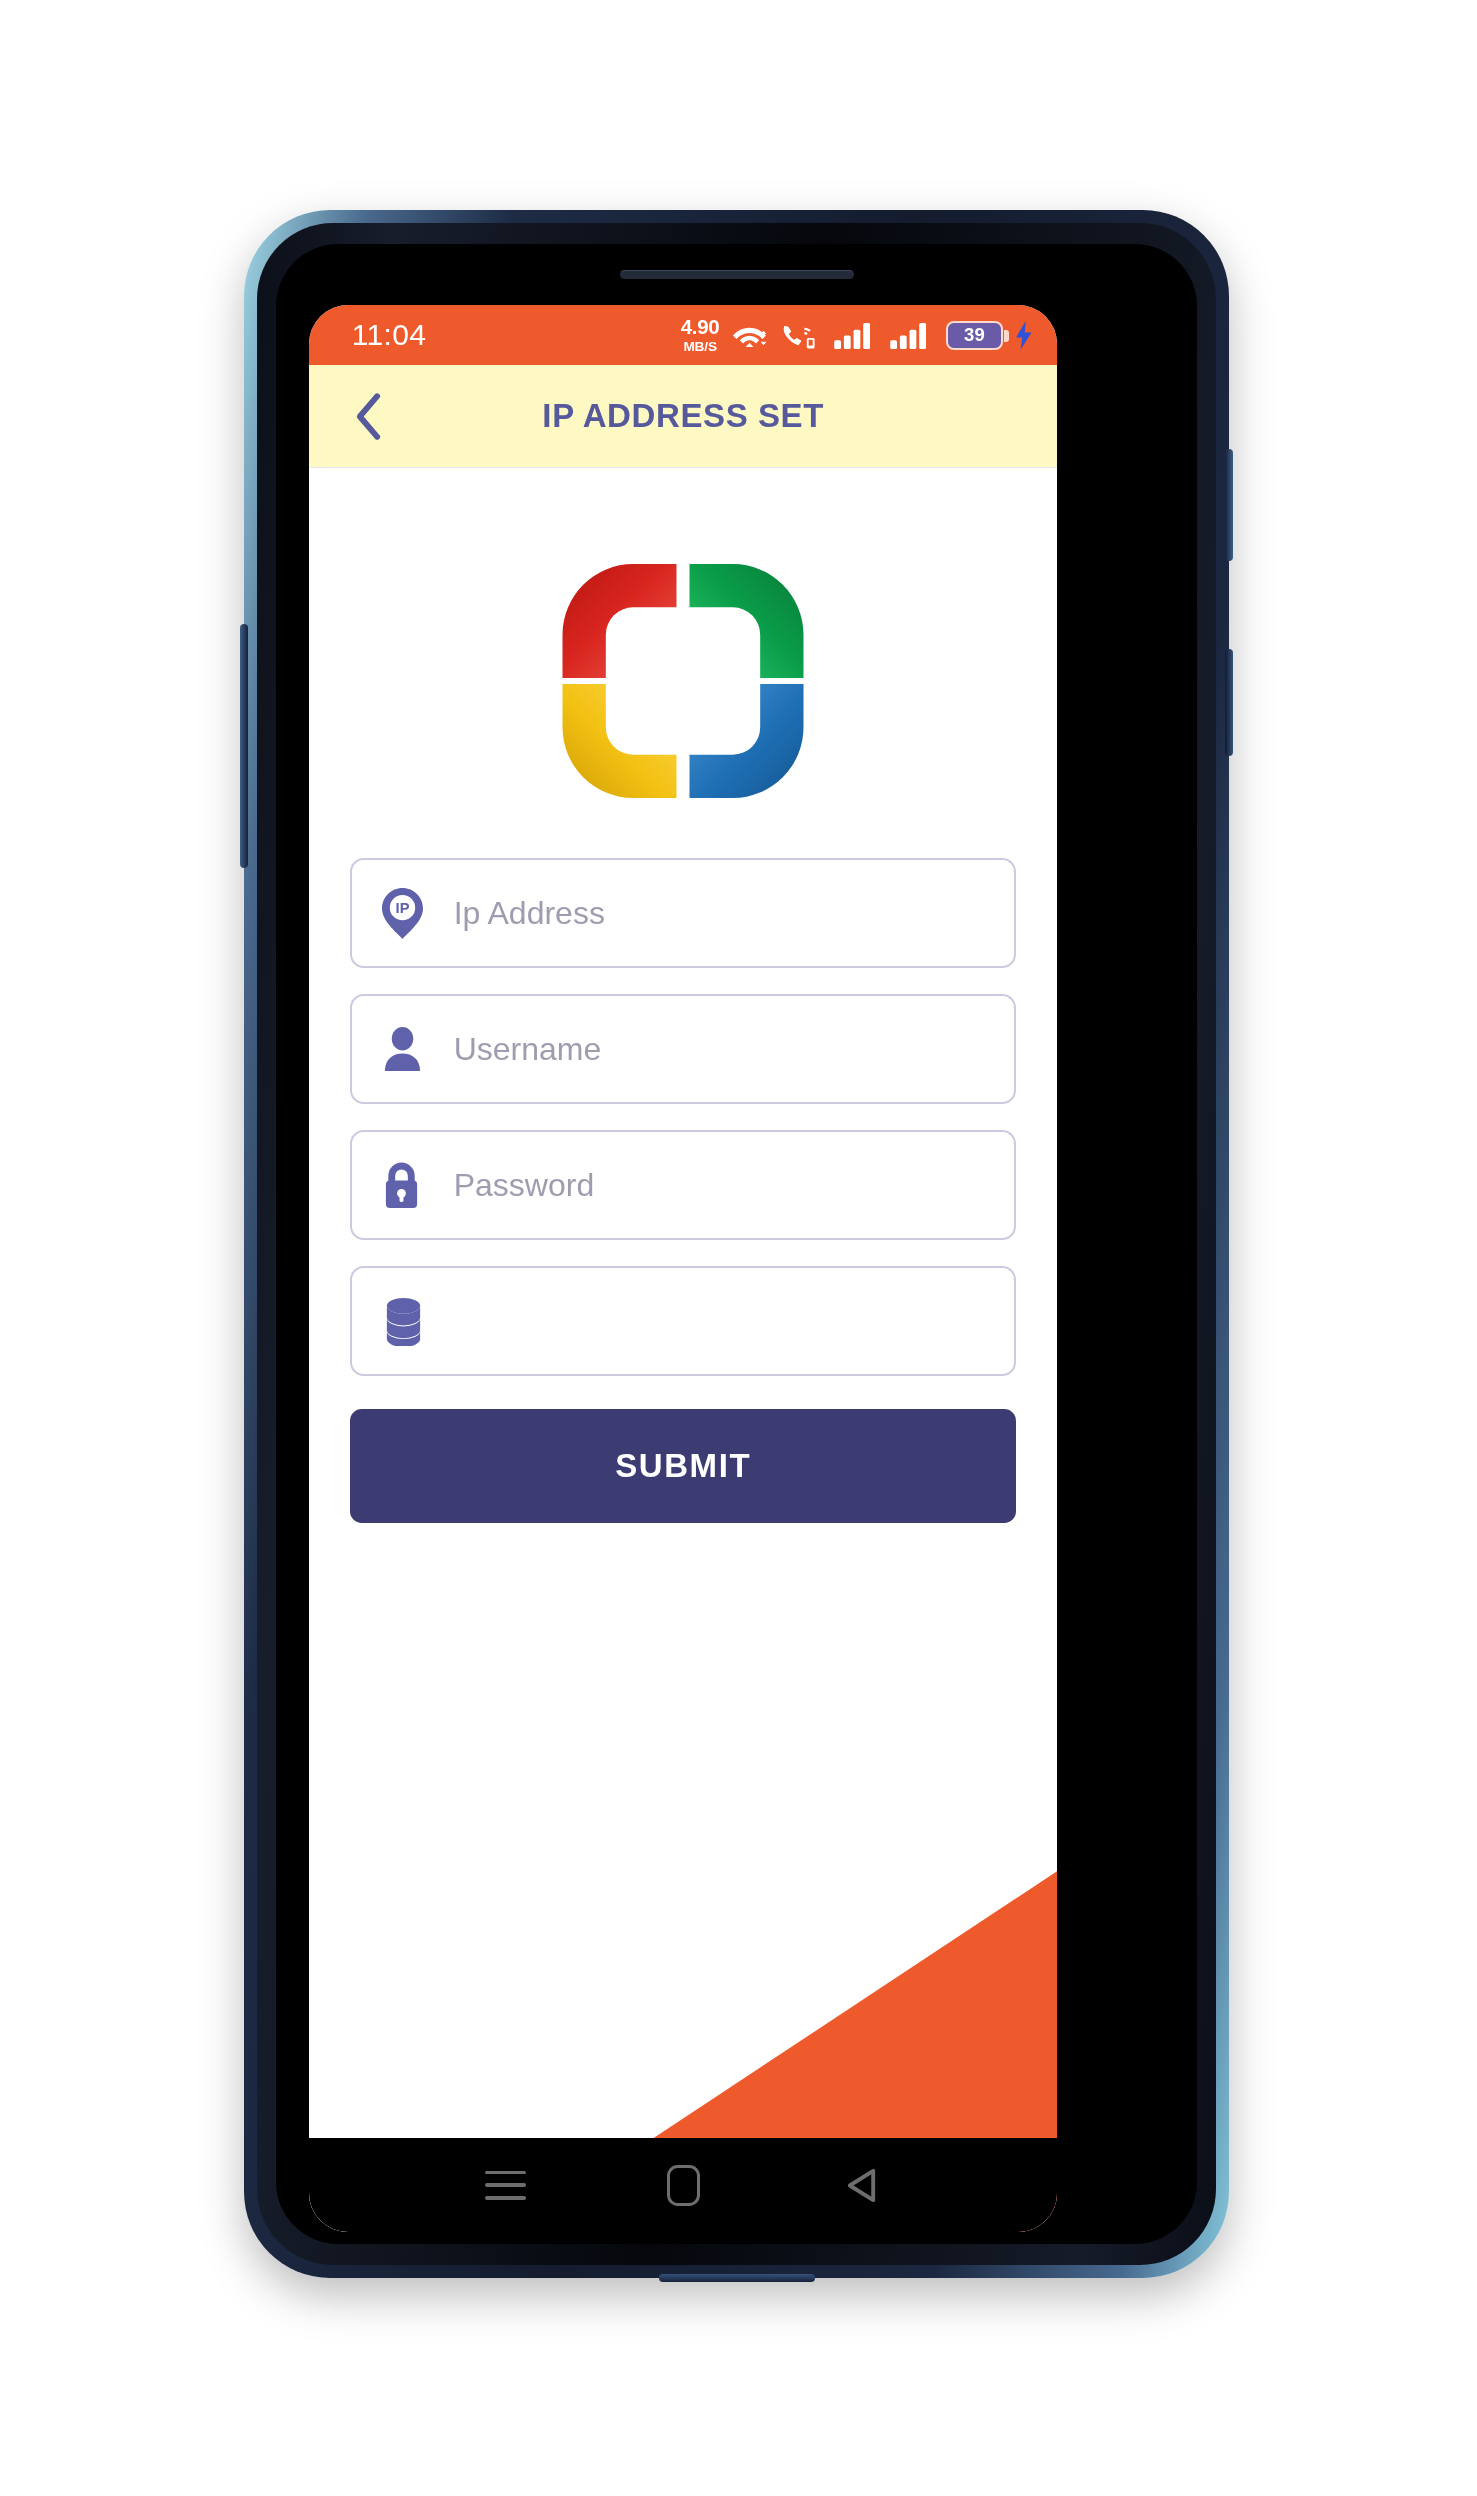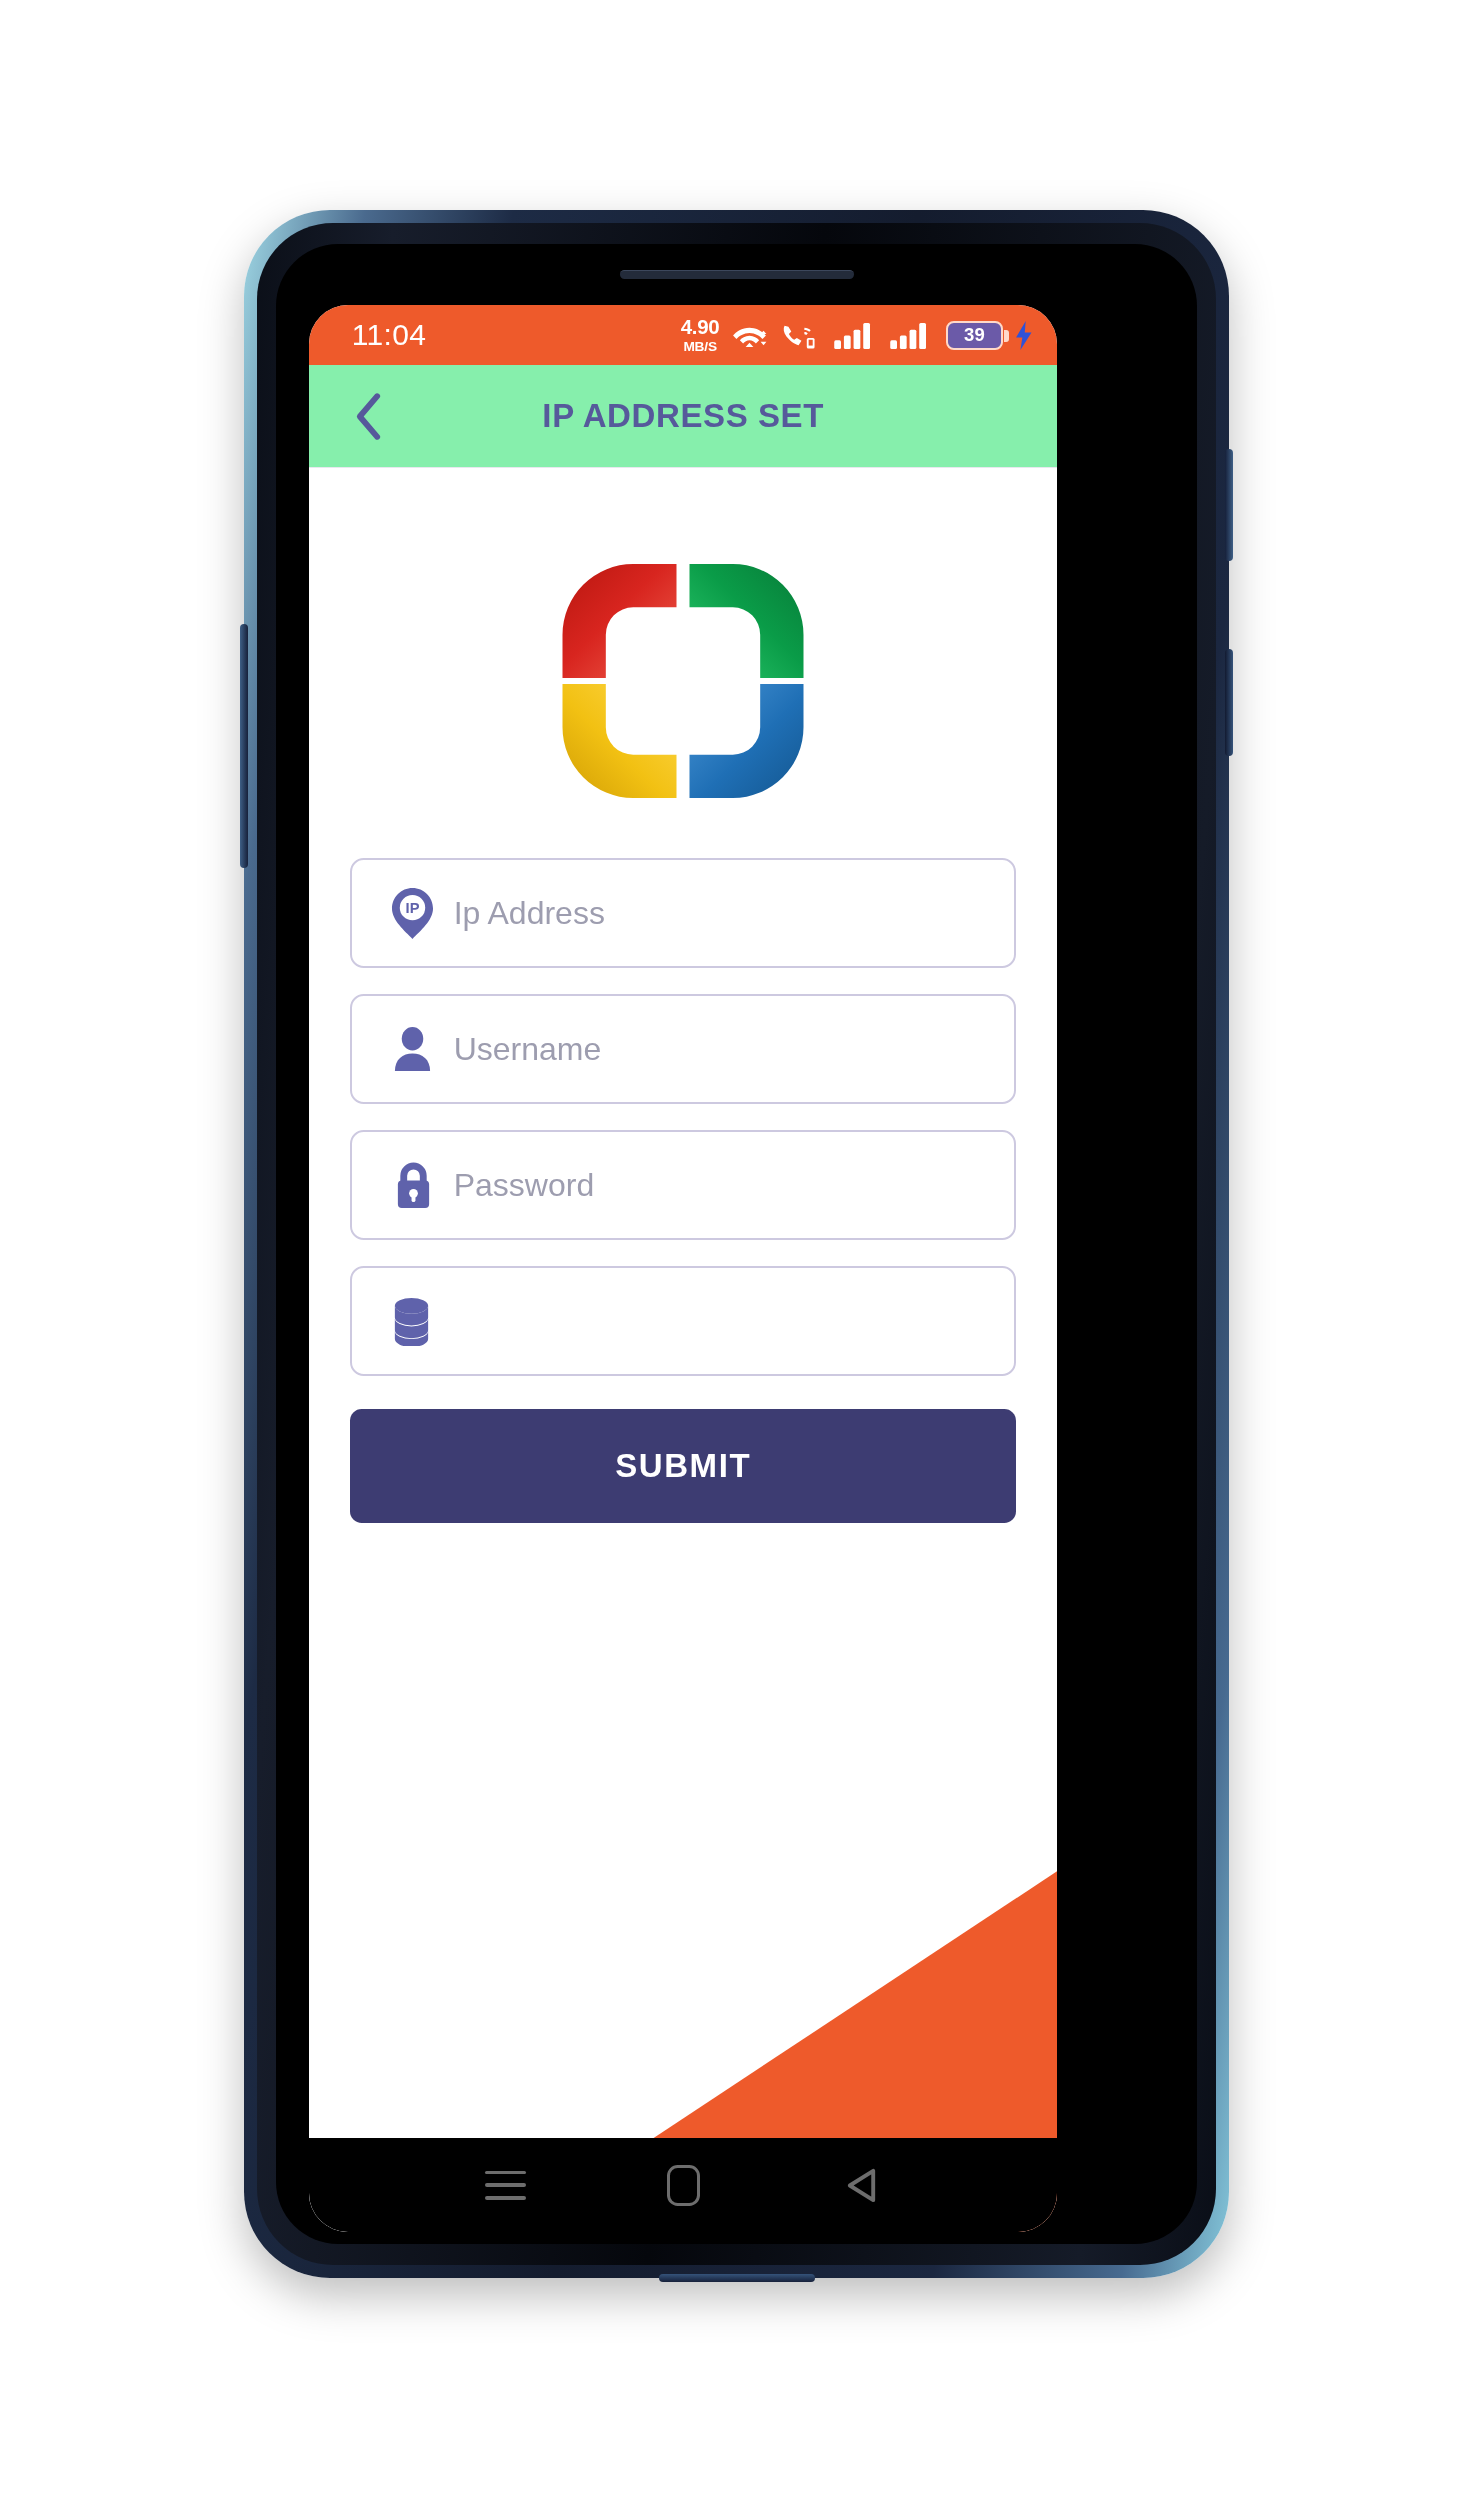--- a/index.html
+++ b/index.html
@@ -152,21 +152,21 @@
     right: -7.8px; top: 7.8px;
     width: 4.9px; height: 11.7px;
     background: #ffd9c9;
     border-radius: 0 2.9px 2.9px 0;
   }
   .sb-battery span { font-size: 18.5px; font-weight: 700; color: #ffffff; }
 
   
   .appbar {
     height: 103px;
-    background: #86efac;
+    background: #fef9c3;
     display: flex;
     align-items: center;
     position: relative;
     border-bottom: 1px solid #e8e8ee;
   }
   .back-btn {
     position: absolute;
     left: 29px;
     width: 60px; height: 60px;
     display: flex; align-items: center; justify-content: center;
@@ -229,21 +229,21 @@
     display: flex;
     align-items: center;
     padding: 0 29px;
     margin-bottom: 26px;
     cursor: text;
   }
   .field-icon {
     width: 53px;
     display: flex;
     align-items: center;
-    justify-content: flex-end;
+    justify-content: flex-start;
     flex: 0 0 53px;
   }
   .field-input {
     border: 0;
     outline: 0;
     background: transparent;
     flex: 1;
     margin-left: 19.5px;
     font-family: "Liberation Sans", sans-serif;
     font-size: 32px;

